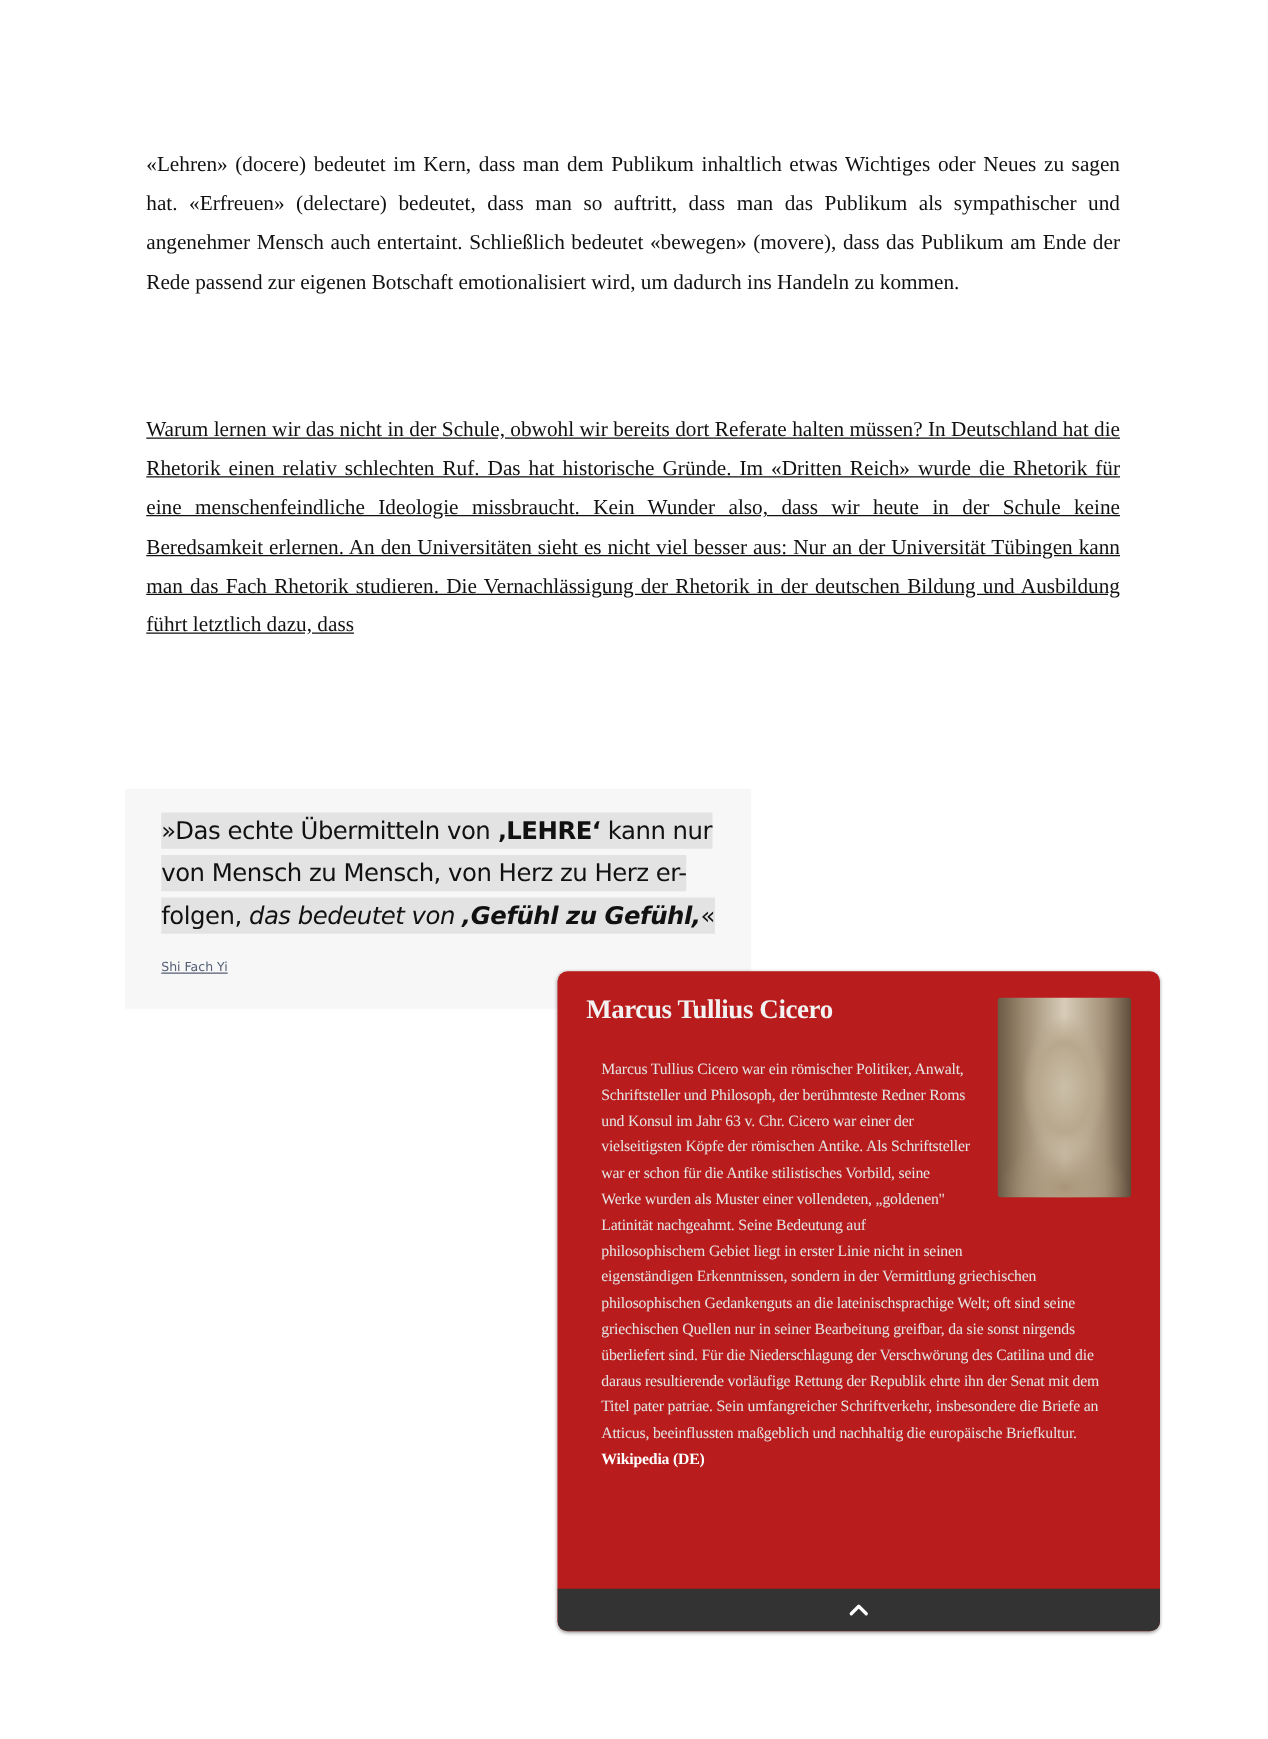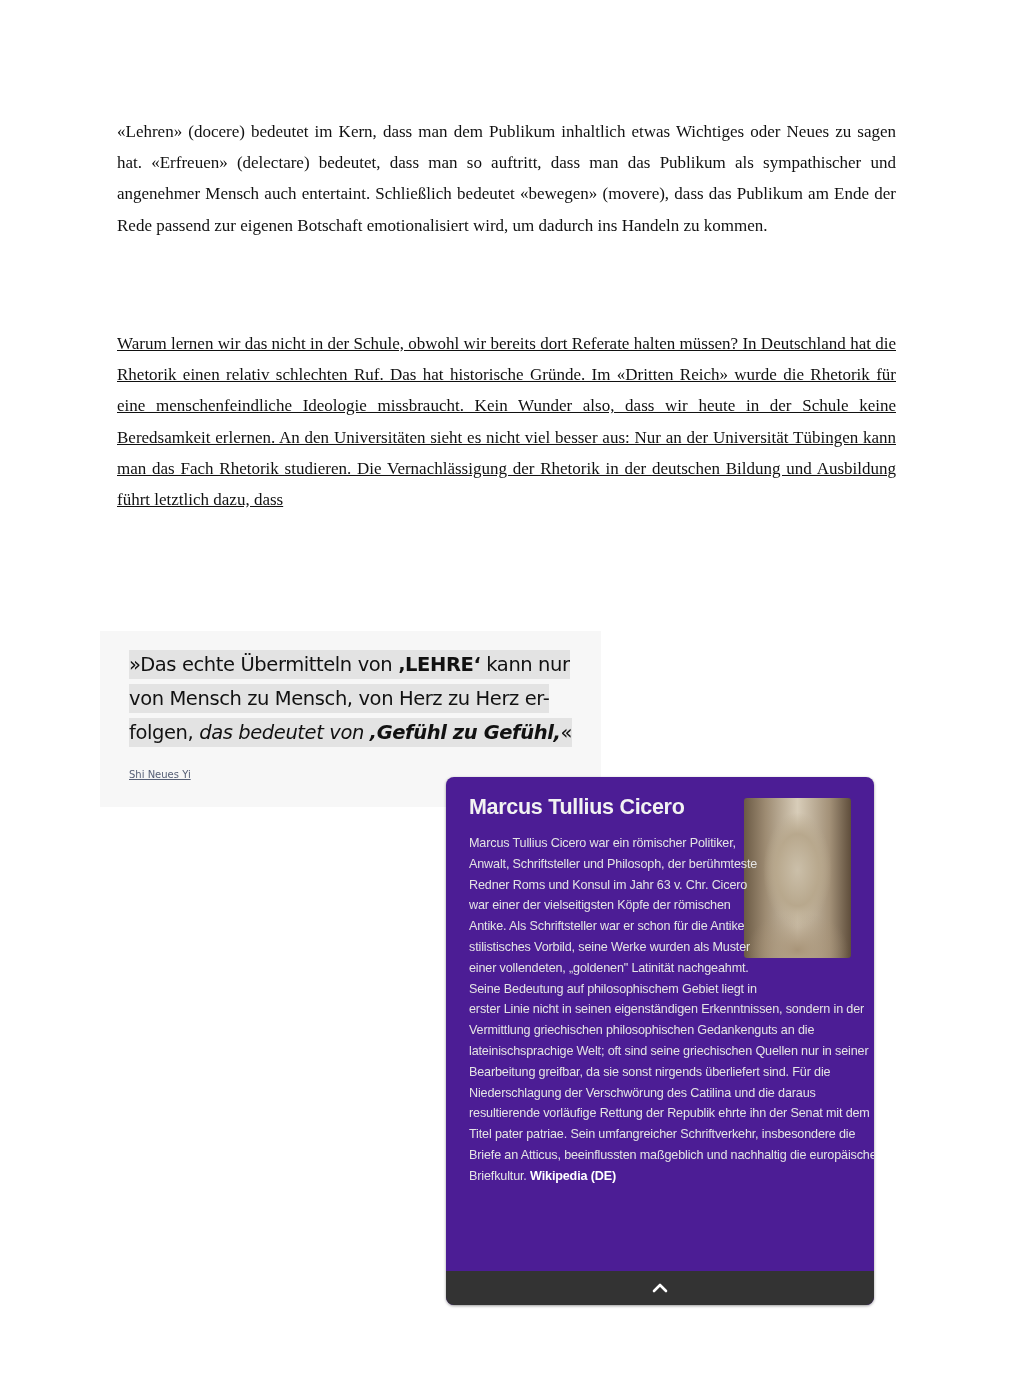--- a/index.html
+++ b/index.html
@@ -25,59 +25,59 @@
   }
   .quote-text .hl { background: #e3e3e3; padding: 3px 0; }
   .quote-text b { font-weight: bold; }
   .quote-author {
     position: absolute; left: 29px; top: 138px;
     font-family: "DejaVu Sans", sans-serif; font-size: 10px; color: #555e75;
     text-decoration: underline; cursor: pointer;
   }
 
   .card {
-    position: absolute; left: 446px; top: 777px; width: 428px; height: 528px;
-    background: #4c1d95; border-radius: 8px; overflow: hidden;
+    position: absolute; left: 446px; top: 777px; width: 482px; height: 528px;
+    background: #b91c1c; border-radius: 8px; overflow: hidden;
     box-shadow: 0 1px 3px rgba(0,0,0,0.4);
-    font-family: Liberation Sans, sans-serif; color: #e4e4e4;
+    font-family: Liberation Serif, serif; color: #e4e4e4;
   }
   .card-title {
     position: absolute; left: 23px; top: 18px;
     font-size: 21.5px; font-weight: bold; color: #f2f2f2; letter-spacing: -0.3px;
   }
   .card-image {
     position: absolute; right: 23px; top: 21px; width: 107px; height: 160px;
     border-radius: 3px;
     background:
       radial-gradient(ellipse 40% 45% at 50% 45%, #cbbfa9 0%, #b8a88d 50%, rgba(140,120,95,0) 80%),
       radial-gradient(ellipse 60% 30% at 50% 95%, #a89478 0%, rgba(120,100,80,0) 80%),
       linear-gradient(90deg, #6b5a45 0%, #9d8b72 20%, #d8cdb9 50%, #a39178 80%, #5e4d3b 100%);
   }
   .card-body {
     position: absolute; left: 23px; top: 56px; width: 410px;
-    font-size: 12.6px; line-height: 20.8px; margin: 0; letter-spacing: -0.15px;
+    font-size: 12.6px; line-height: 20.8px; margin: 12px; letter-spacing: -0.15px;
   }
   .card-body .float-spacer { float: right; width: 115px; height: 160px; }
   .card-body a { color: #ffffff; font-weight: bold; text-decoration: none; cursor: pointer; }
   .card-footer {
     position: absolute; left: 0; bottom: 0; width: 100%; height: 34px;
     background: #333333; display: flex; align-items: center; justify-content: center;
     cursor: pointer;
   }
   .card-footer svg { display: block; }
 </style>
 </head>
 <body>
 
 <p id="para1" class="page-text">«Lehren» (docere) bedeutet im Kern, dass man dem Publikum inhaltlich etwas Wichtiges oder Neues zu sagen hat. «Erfreuen» (delectare) bedeutet, dass man so auftritt, dass man das Publikum als sympathischer und angenehmer Mensch auch entertaint. Schließlich bedeutet «bewegen» (movere), dass das Publikum am Ende der Rede passend zur eigenen Botschaft emotionalisiert wird, um dadurch ins Handeln zu kommen.</p>
 <p id="para2" class="page-text">Warum lernen wir das nicht in der Schule, obwohl wir bereits dort Referate halten müssen? In Deutschland hat die Rhetorik einen relativ schlechten Ruf. Das hat historische Gründe. Im «Dritten Reich» wurde die Rhetorik für eine menschenfeindliche Ideologie missbraucht. Kein Wunder also, dass wir heute in der Schule keine Beredsamkeit erlernen. An den Universitäten sieht es nicht viel besser aus: Nur an der Universität Tübingen kann man das Fach Rhetorik studieren. Die Vernachlässigung der Rhetorik in der deutschen Bildung und Ausbildung führt letztlich dazu, dass</p>
 
 <div class="quote-box">
   <p class="quote-text"><span class="hl"><span>»Das echte Übermitteln von </span><b>‚LEHRE‘</b><span> kann nur von Mensch zu Mensch, von Herz zu Herz er-folgen, </span><i>das bedeutet von </i><b><i>‚Gefühl zu Gefühl,</i></b><span>«</span></span></p>
-  <a class="quote-author">Shi Neues Yi</a>
+  <a class="quote-author">Shi Fach Yi</a>
 </div>
 
 <div class="card">
   <div class="card-title">Marcus Tullius Cicero</div>
   <div class="card-image" title="Büste von Marcus Tullius Cicero"></div>
   <p class="card-body"><span class="float-spacer"></span><span>Marcus Tullius Cicero war ein römischer Politiker, Anwalt, Schriftsteller und Philosoph, der berühmteste Redner Roms und Konsul im Jahr 63 v. Chr. Cicero war einer der vielseitigsten Köpfe der römischen Antike. Als Schriftsteller war er schon für die Antike stilistisches Vorbild, seine Werke wurden als Muster einer vollendeten, „goldenen" Latinität nachgeahmt. Seine Bedeutung auf philosophischem Gebiet liegt in erster Linie nicht in seinen eigenständigen Erkenntnissen, sondern in der Vermittlung griechischen philosophischen Gedankenguts an die lateinischsprachige Welt; oft sind seine griechischen Quellen nur in seiner Bearbeitung greifbar, da sie sonst nirgends überliefert sind. Für die Niederschlagung der Verschwörung des Catilina und die daraus resultierende vorläufige Rettung der Republik ehrte ihn der Senat mit dem Titel pater patriae. Sein umfangreicher Schriftverkehr, insbesondere die Briefe an Atticus, beeinflussten maßgeblich und nachhaltig die europäische Briefkultur. </span><a>Wikipedia (DE)</a></p>
   <div class="card-footer">
     <span>
       <svg width="16" height="10" viewBox="0 0 16 10">
           <polyline points="2,8 8,2 14,8" fill="none" stroke="#ffffff" stroke-width="2.6" stroke-linecap="round" stroke-linejoin="round"></polyline>

